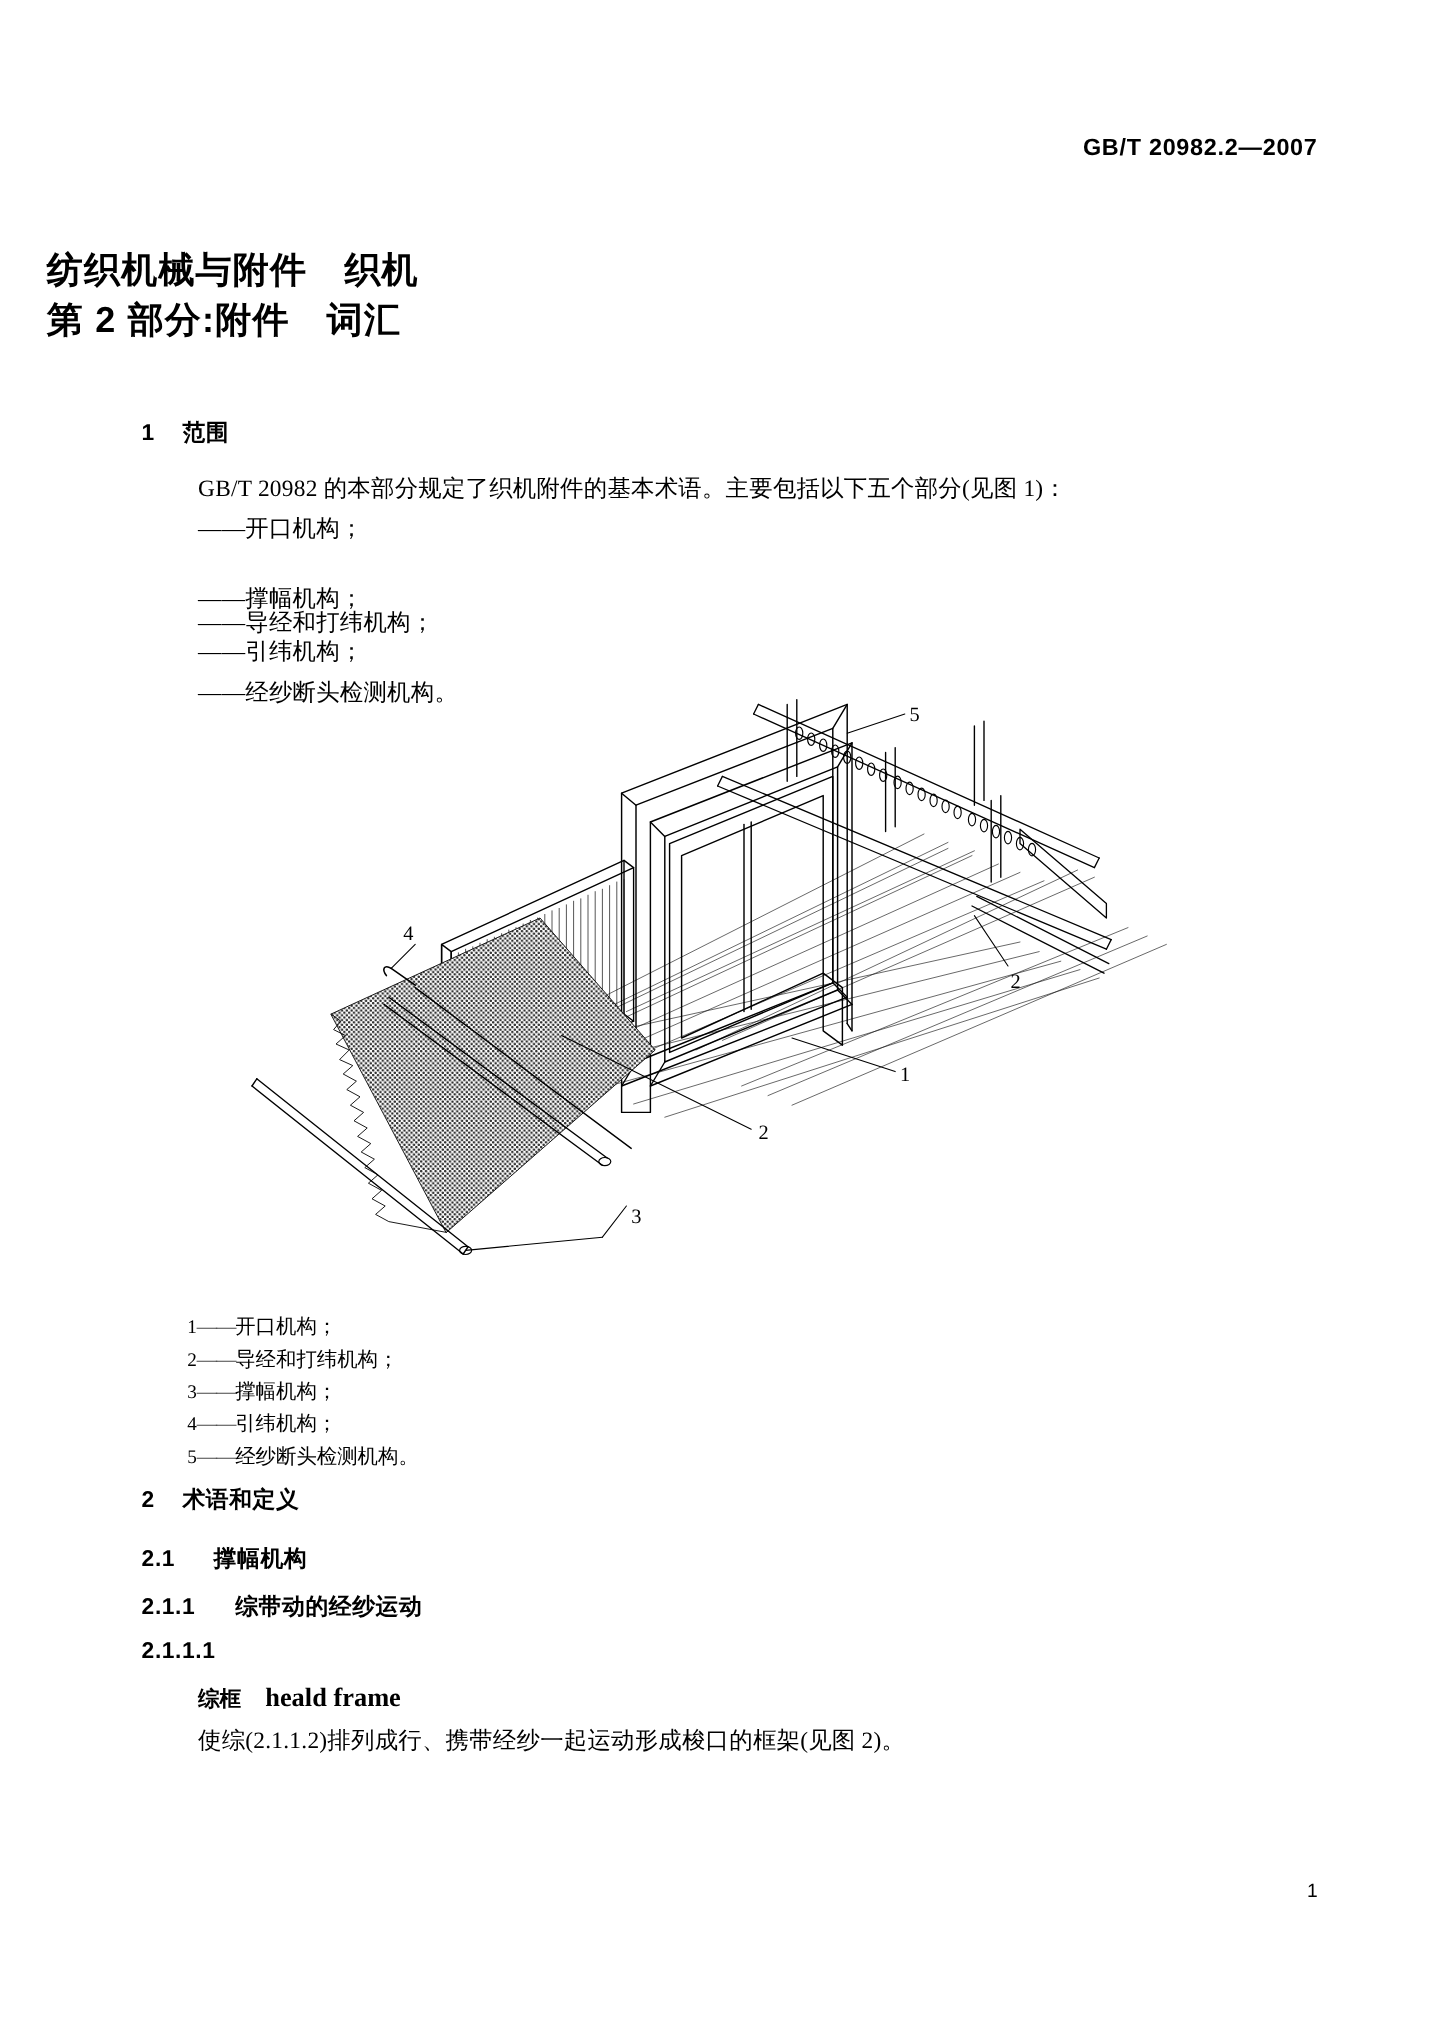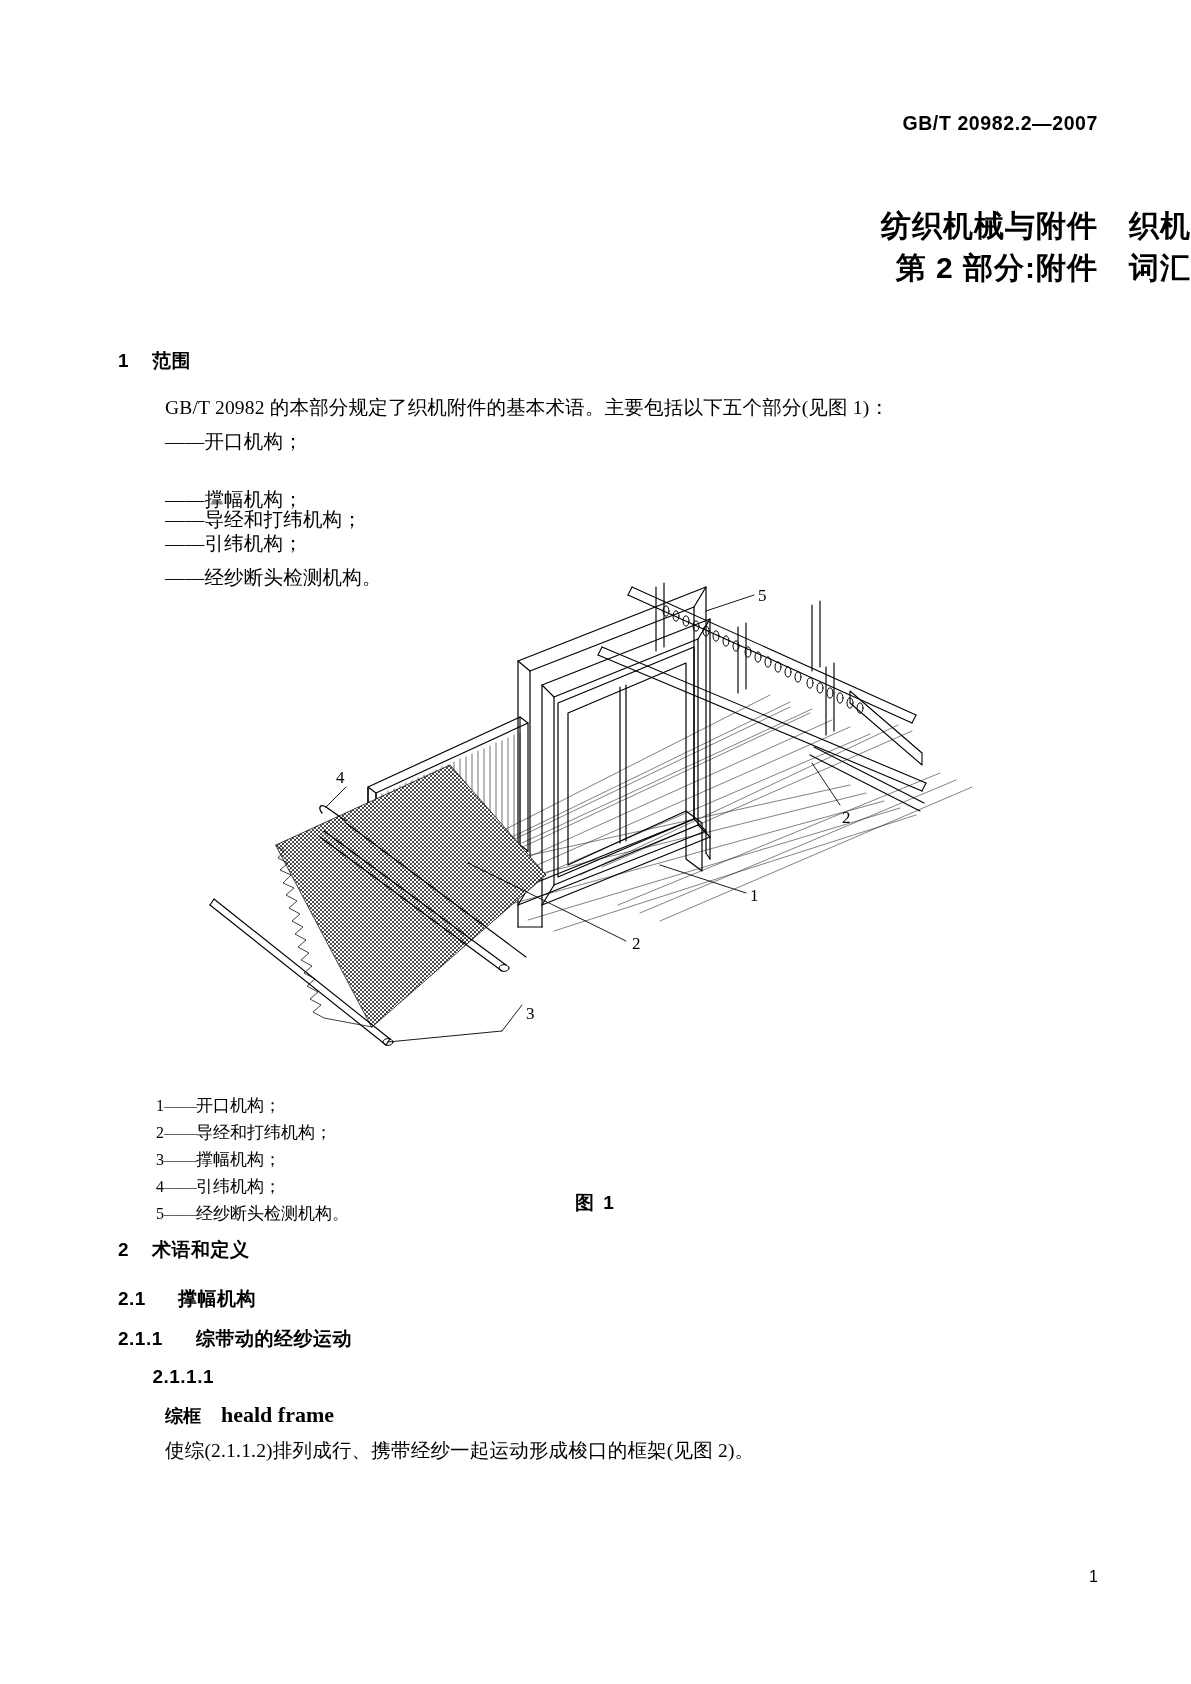--- a/index.html
+++ b/index.html
@@ -16,24 +16,25 @@
   
   .std-header {
     position:absolute; top:112px; right:93px;
     font-family:"Liberation Sans","DejaVu Sans",sans-serif;
     font-size:19.5px; font-weight:bold; letter-spacing:.6px;
     white-space:nowrap;
   }
 
   
   .doc-title {
-    position:absolute; top:207px; left:0; right:0;
-    text-align:right;
+    position:absolute; top:207px; left:0; right:10px;
+    text-align:left;
     font-family:"Liberation Sans","DejaVu Sans",sans-serif;
     font-weight:bold;
+    padding-left:39px;
   }
   .doc-title .line1 { font-size:30px; letter-spacing:1px; line-height:1.25; }
   .doc-title .line2 { font-size:30px; letter-spacing:1px; line-height:1.55; }
 
   
   .h-sec {
     position:absolute; left:118px;
     font-family:"Liberation Sans","DejaVu Sans",sans-serif;
     font-weight:bold; font-size:19px; letter-spacing:.5px;
     white-space:nowrap;
@@ -359,35 +360,34 @@
   <div class="legend-line" style="top:1112px;">
     <span class="lnum">3</span><span class="ldash">——</span><span>撑幅机构；</span>
   </div>
   <div class="legend-line" style="top:1139px;">
     <span class="lnum">4</span><span class="ldash">——</span><span>引纬机构；</span>
   </div>
   <div class="legend-line" style="top:1166px;">
     <span class="lnum">5</span><span class="ldash">——</span><span>经纱断头检测机构。</span>
   </div>
 
-  <div class="fig-caption">图 1</div>
 
   <div class="h-sec" style="top:1237px;">
     <span class="num">2</span><span>术语和定义</span>
   </div>
 
   <div class="h-sec" style="top:1286px;">
     <span class="num wide">2.1</span><span>撑幅机构</span>
   </div>
 
   <div class="h-sec" style="top:1326px;">
     <span class="num wider">2.1.1</span><span>综带动的经纱运动</span>
   </div>
 
-  <div class="h-sec" style="top:1366px;text-align:right;">
+  <div class="h-sec" style="top:1366px;">
     <span class="num widest">2.1.1.1</span>
   </div>
 
   <div class="term-line" style="top:1402px;">
     <span>综框</span><span class="en">heald frame</span>
   </div>
 
   <div class="def-line" style="top:1437px;">使综(2.1.1.2)排列成行、携带经纱一起运动形成梭口的框架(见图 2)。</div>
 
   <div class="page-num">1</div>

